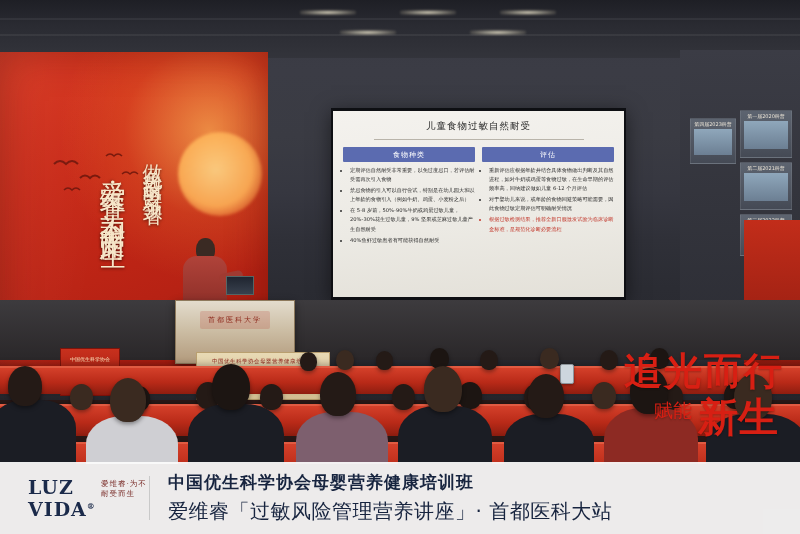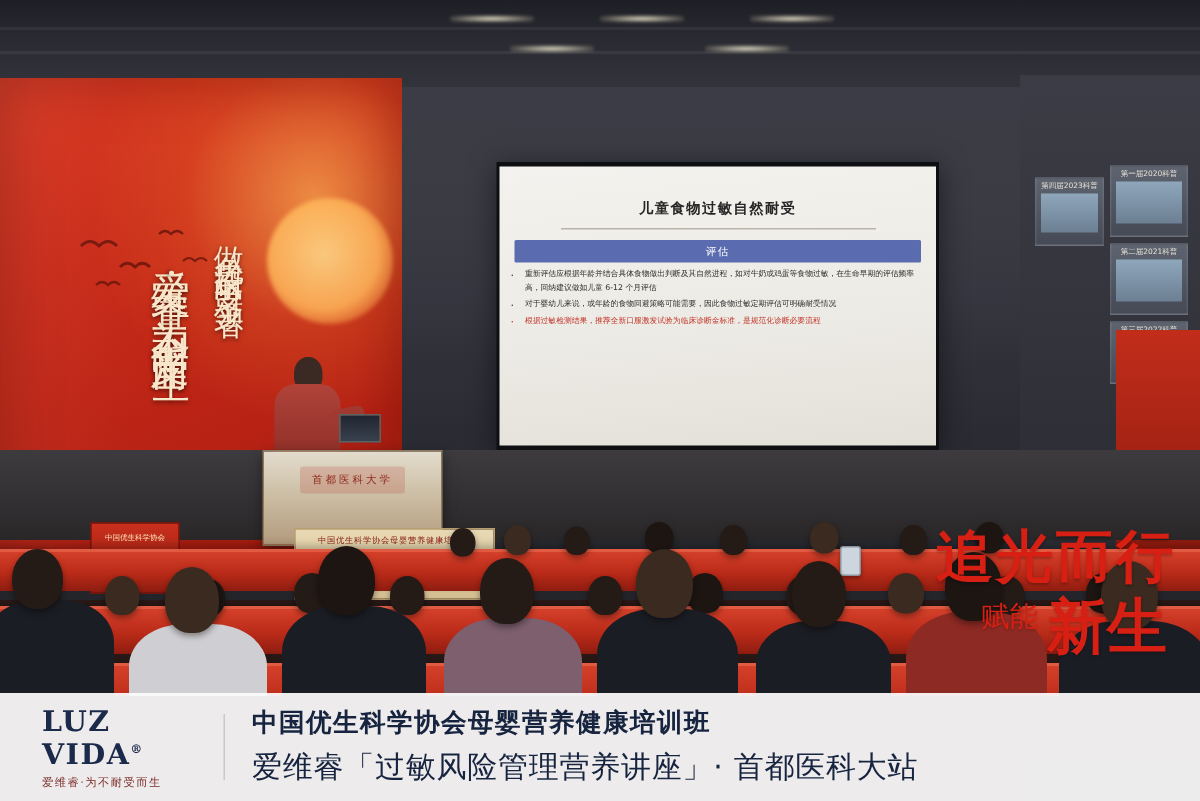--- a/index.html
+++ b/index.html
@@ -122,22 +122,22 @@
   .screen {
     position: absolute;
     left: 2px; top: 3px; right: 2px; bottom: 3px;
     background: linear-gradient(175deg, #f4f2ee 0%, #eceae4 60%, #e3e0d8 100%);
     overflow: hidden;
   }
   .slide-title {
     text-align: center;
     color: #262626;
     font-size: 9.5px;
-    font-weight: bold;
-    margin-top: 22px;
+    font-weight: normal;
+    margin-top: 9px;
     letter-spacing: 1px;
   }
   .slide-underline {
     width: 210px; height: 1px;
     background: #b9b4aa;
     margin: 6px auto 0;
   }
   .slide-cols {
     display: flex;
     gap: 7px;
@@ -313,21 +313,20 @@
     display: flex;
     align-items: center;
   }
   .logo-block {
     width: 150px;
     padding-left: 28px;
     box-sizing: border-box;
     border-right: 1px solid #c9c9c9;
     height: 44px;
     display: flex;
-    flex-direction: column;
     justify-content: center;
   }
   .logo-main {
     font-size: 19px;
     letter-spacing: 1px;
     color: #1b2a4a;
     font-weight: bold;
     font-family: "DejaVu Serif","Liberation Serif",serif;
   }
   .logo-main sup { font-size: 8px; vertical-align: super; }
@@ -399,20 +398,31 @@
     <span class="cap">第四届2023科普</span>
     <span class="pic" style="height:26px"></span>
   </div>
   <div class="right-red"></div>
 
   <div class="screen-frame">
     <div class="screen">
       <div class="slide-title">儿童食物过敏自然耐受</div>
       <div class="slide-underline"></div>
       <div class="slide-cols">
+        <div class="slide-col">
+          <div class="col-head">食物种类</div>
+          <div class="col-body">
+            <ul>
+              <li>定期评估自然耐受非常重要，以免过度忌口，若评估耐受需再次引入食物</li>
+              <li>禁忌食物的引入可以自行尝试，特别是在幼儿园大班以上年龄的食物引入（例如牛奶、鸡蛋、小麦粉之后）</li>
+              <li>在 5-8 岁前，50%-90%牛奶或鸡蛋过敏儿童，20%-30%花生过敏儿童，9% 坚果或芝麻过敏儿童产生自然耐受</li>
+              <li>40%鱼虾过敏患者有可能获得自然耐受</li>
+            </ul>
+          </div>
+        </div>
         <div class="slide-col">
           <div class="col-head">评估</div>
           <div class="col-body">
             <ul>
               <li>重新评估应根据年龄并结合具体食物做出判断及其自然进程，如对牛奶或鸡蛋等食物过敏，在生命早期的评估频率高，回纳建议做如儿童 6-12 个月评估</li>
               <li>对于婴幼儿来说，或年龄的食物回避策略可能需要，因此食物过敏定期评估可明确耐受情况</li>
               <li class="hl-red">根据过敏检测结果，推荐全新口服激发试验为临床诊断金标准，是规范化诊断必要流程</li>
             </ul>
           </div>
         </div>

